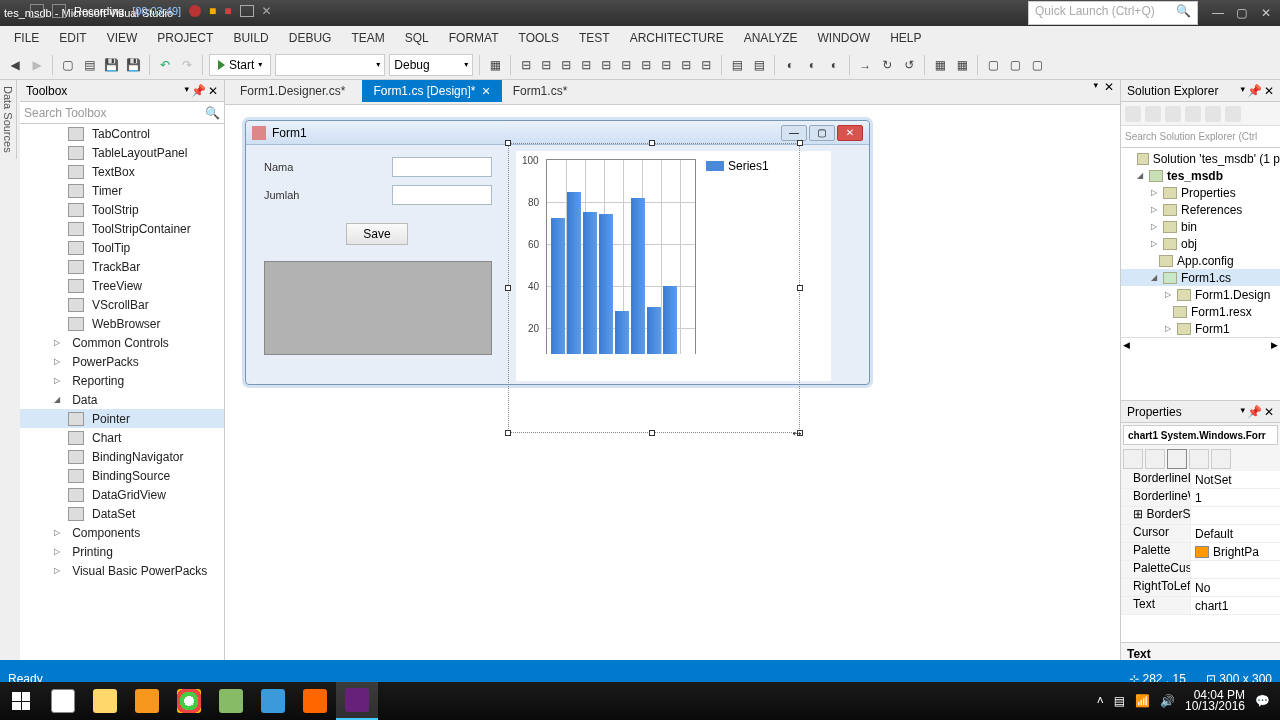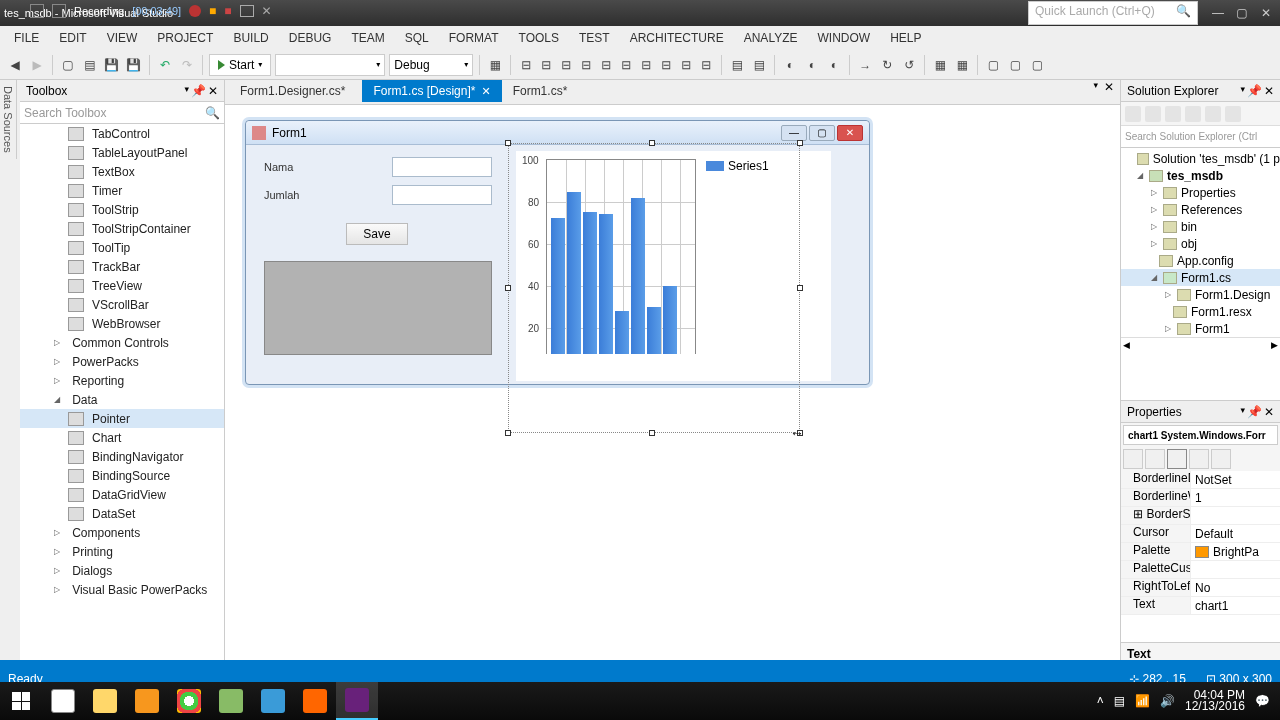--- a/index.html
+++ b/index.html
@@ -326,23 +326,20 @@
           </div>
           <div class="toolbox-item">
             <span class="tb-ico"></span>
             <span>DataSet</span>
           </div>
           <div class="toolbox-group">
             <span>Components</span>
           </div>
           <div class="toolbox-group">
             <span>Printing</span>
-          </div>
-          <div class="toolbox-group">
-            <span>Dialogs</span>
           </div>
           <div class="toolbox-group">
             <span>Visual Basic PowerPacks</span>
           </div>
         </div>
     </div>
 
     <div style="flex:1; display:flex; flex-direction:column;">
       <div class="tabstrip">
         <div class="tab">
@@ -642,17 +639,17 @@
   <div class="tapp active">
       <div class="app-ico" style="background:#68217a"></div>
     </div>
   <div class="tray">
     <span>˄</span>
     <span>▤</span>
     <span>📶</span>
     <span>🔊</span>
     <div style="text-align:right;line-height:11px">
       <div>04:04 PM</div>
-      <div>12/13/2016</div>
+      <div>10/13/2016</div>
     </div>
     <span>💬</span>
   </div>
 </div>
 
 </body></html>

